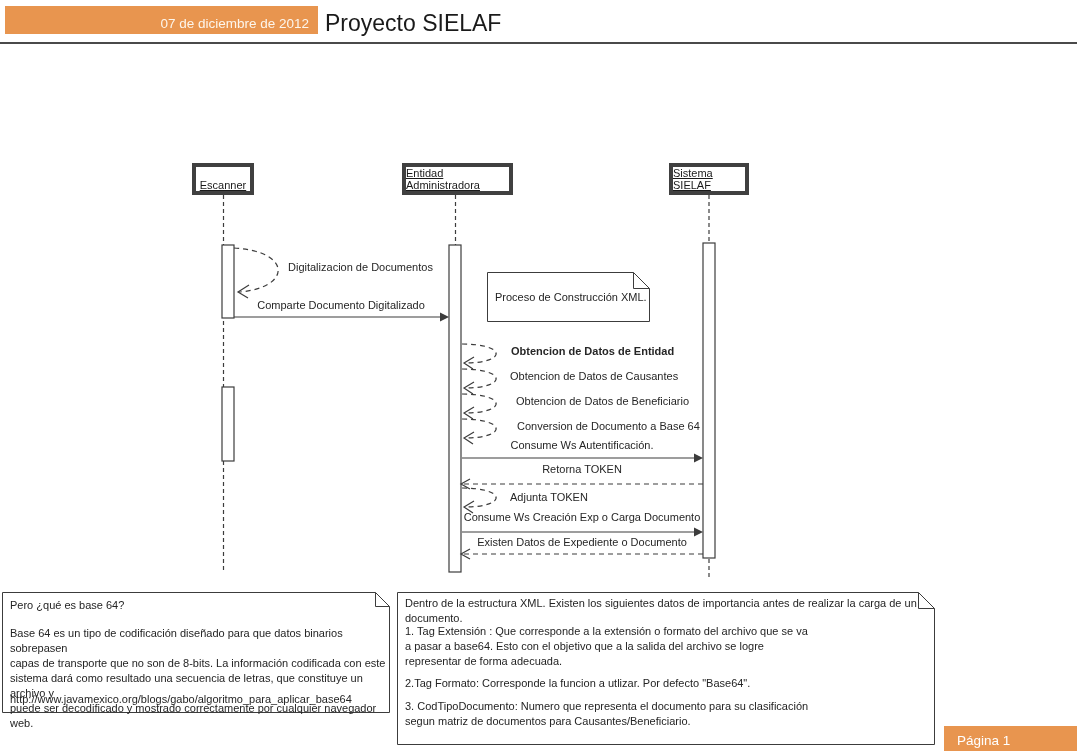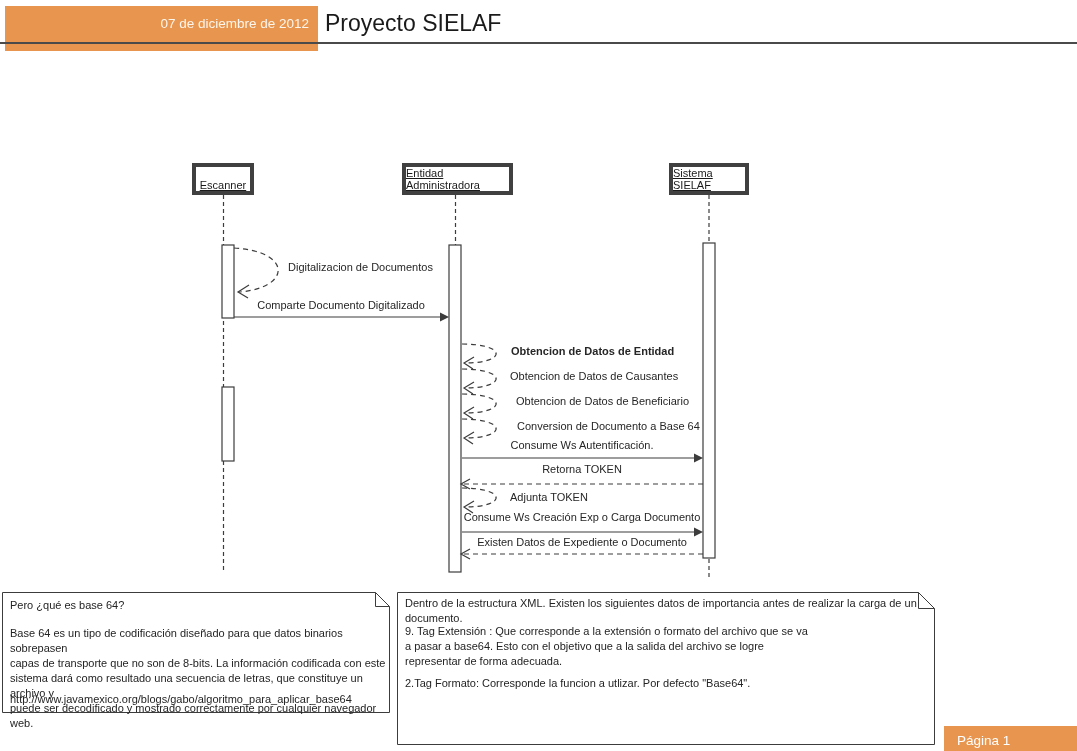--- a/index.html
+++ b/index.html
@@ -1,20 +1,20 @@
 <!DOCTYPE html>
 <html><head>
 <meta charset="utf-8">
 <style>
   html,body{margin:0;padding:0;background:#ffffff;}
   .page{position:relative;width:1077px;height:751px;background:#fff;
         font-family:"Liberation Sans",sans-serif;overflow:hidden;color:#222;}
   .abs{position:absolute;}
   
-  .date-band{left:5px;top:6px;width:313px;height:45px;line-height:35px;
+  .date-band{left:5px;top:6px;width:313px;height:28px;line-height:35px;
              text-align:right;padding-right:9px;box-sizing:border-box;
              font-size:13.5px;color:#fdf6ec;}
   .doc-title{left:325px;top:3px;height:40px;line-height:40px;font-size:23px;color:#1a1a1a;white-space:nowrap;}
   .header-rule{left:0;top:42px;width:1077px;height:2px;background:#4a4a4a;}
   
   .diagram-titlebar{left:175px;top:83px;width:711px;height:48px;background:#1f1f1f;
                     border:1px solid #b9b9b9;box-sizing:border-box;
                     display:flex;align-items:center;justify-content:center;
                     font-size:14px;color:#dcdcdc;}
   
@@ -103,43 +103,52 @@
   <div class="abs msg bold" style="left:511px;top:345px;">Obtencion de Datos de Entidad</div>
   <div class="abs msg" style="left:510px;top:370px;">Obtencion de Datos de Causantes</div>
   <div class="abs msg" style="left:516px;top:395px;">Obtencion de Datos de Beneficiario</div>
   <div class="abs msg" style="left:517px;top:420px;">Conversion de Documento a Base 64</div>
   <div class="abs msg center" style="left:582px;top:439px;">Consume Ws Autentificación.</div>
   <div class="abs msg center" style="left:582px;top:463px;">Retorna TOKEN</div>
   <div class="abs msg" style="left:510px;top:491px;">Adjunta TOKEN</div>
   <div class="abs msg center" style="left:582px;top:511px;">Consume Ws Creación Exp o Carga Documento</div>
   <div class="abs msg center" style="left:582px;top:536px;">Existen Datos de Expediente o Documento</div>
 
+  <div class="abs" style="left:487px;top:272px;width:163px;height:50px;">
+    <svg width="163" height="50">
+      <path d="M0.5,0.5 H146.5 L162.5,16.5 V49.5 H0.5 Z" fill="#fff" stroke="#3c3c3c"></path>
+      <path d="M146.5,0.5 V16.5 H162.5" fill="none" stroke="#3c3c3c"></path>
+    </svg>
+    <div class="note-body" style="left:8px;top:18px;">Proceso de Construcción XML.</div>
+  </div>
 
   <div class="abs" style="left:2px;top:592px;width:388px;height:121px;">
     <svg width="388" height="121">
       <path d="M0.5,0.5 H373.5 L387.5,14.5 V120.5 H0.5 Z" fill="#fff" stroke="#3c3c3c"></path>
       <path d="M373.5,0.5 V14.5 H387.5" fill="none" stroke="#3c3c3c"></path>
     </svg>
     <div class="note-body" style="left:8px;top:6px;">Pero ¿qué es base 64?</div>
     <div class="note-body" style="left:8px;top:34px;">Base 64 es un tipo de codificación diseñado para que datos binarios sobrepasen
 capas de transporte que no son de 8-bits. La información codificada con este
 sistema dará como resultado una secuencia de letras, que constituye un archivo y
  puede ser decodificado y mostrado correctamente por cualquier navegador web.</div>
     <div class="note-body" style="left:8px;top:100px;">http://www.javamexico.org/blogs/gabo/algoritmo_para_aplicar_base64</div>
   </div>
 
   <div class="abs" style="left:397px;top:592px;width:538px;height:187px;">
     <svg width="538" height="153">
       <path d="M0.5,0.5 H521.5 L537.5,16.5 V152.5 H0.5 Z" fill="#fff" stroke="#3c3c3c"></path>
       <path d="M521.5,0.5 V16.5 H537.5" fill="none" stroke="#3c3c3c"></path>
     </svg>
     <div class="note-body" style="left:8px;top:4px;">Dentro de la estructura XML. Existen los siguientes datos de importancia antes de realizar la carga de un documento.</div>
-    <div class="note-body" style="left:8px;top:32px;">9. Tag Extensión : Que corresponde a la extensión o formato del archivo que se va
+    <div class="note-body" style="left:8px;top:32px;">1. Tag Extensión : Que corresponde a la extensión o formato del archivo que se va
  a pasar a base64. Esto con el objetivo que a la salida del archivo se logre
 representar de forma adecuada.</div>
     <div class="note-body" style="left:8px;top:84px;">2.Tag Formato: Corresponde la funcion a utlizar. Por defecto "Base64".</div>
+    <div class="note-body" style="left:8px;top:107px;">3. CodTipoDocumento: Numero que representa el documento para su clasificación
+segun matriz de documentos para Causantes/Beneficiario.</div>
   </div>
 
   <div class="abs page-badge" style="background:#E8954F;">
     <span>Página 1</span>
   </div>
 
 </div>
 
 </body></html>

